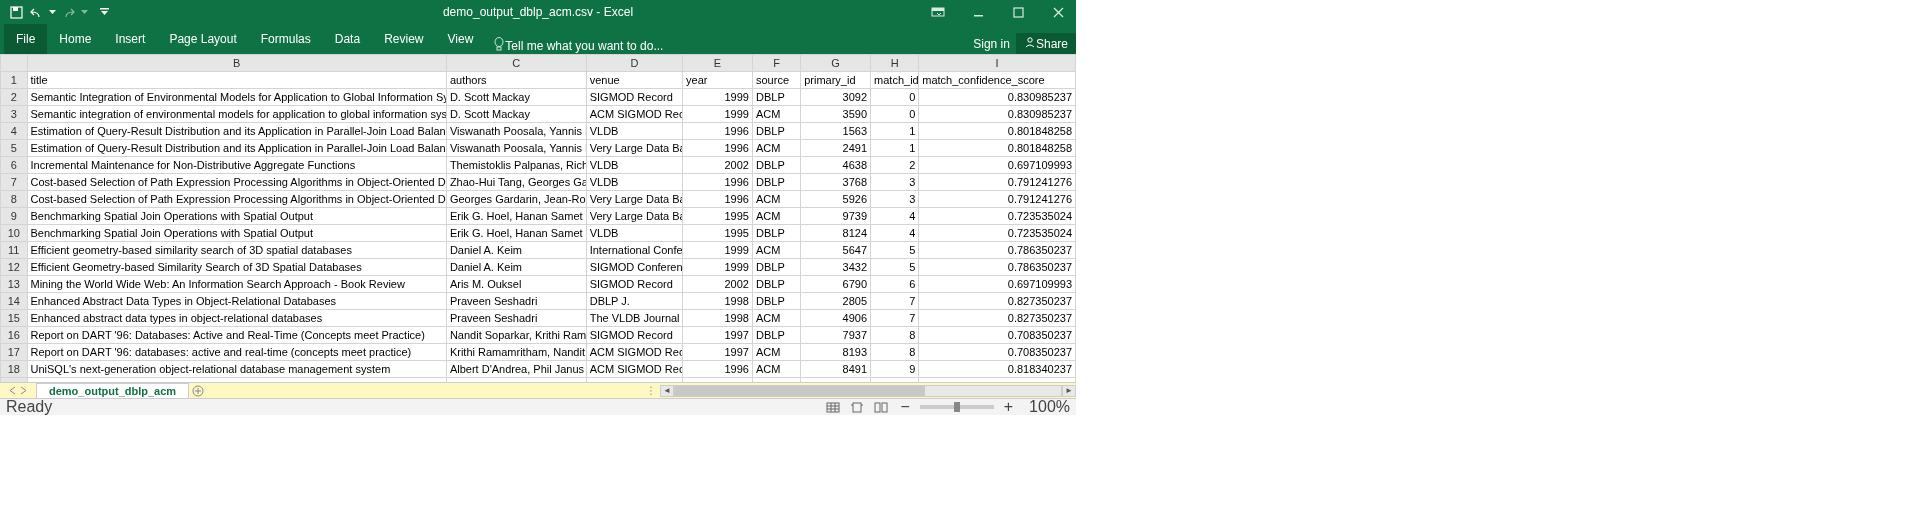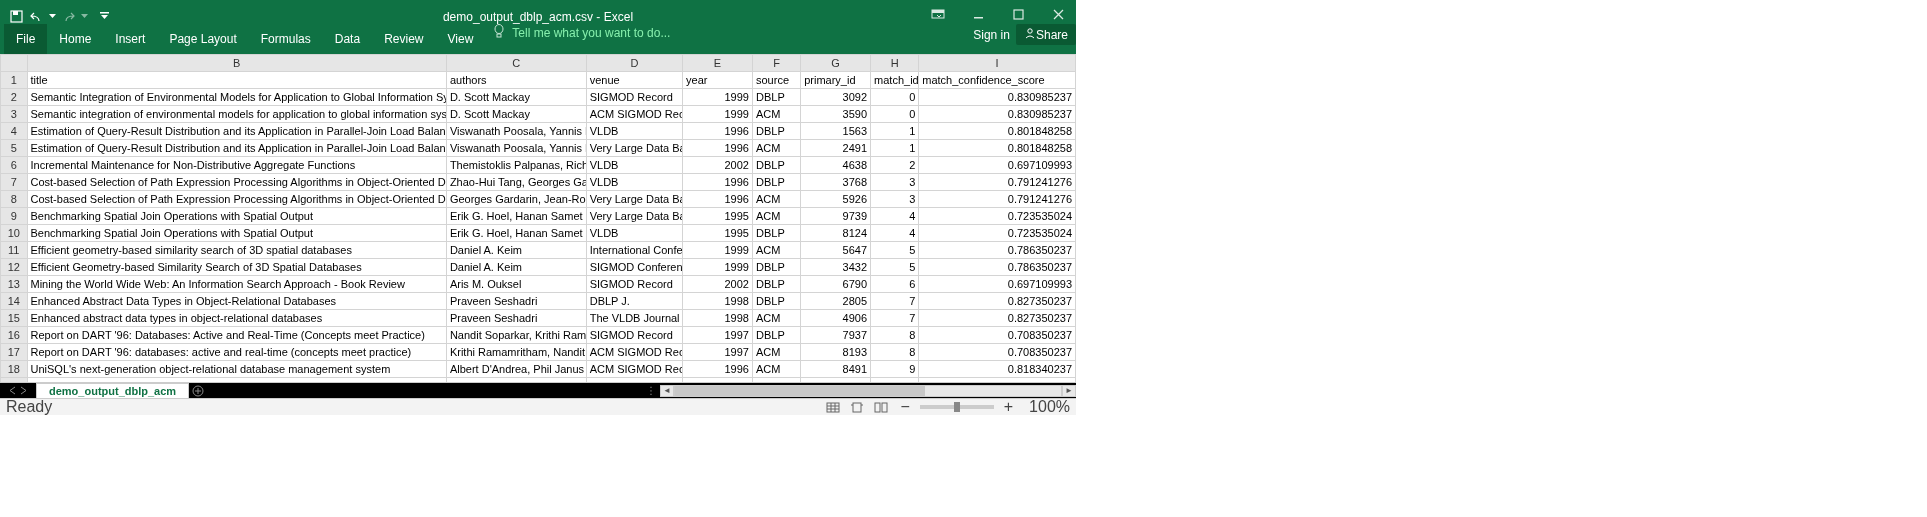--- a/index.html
+++ b/index.html
@@ -1,30 +1,30 @@
 <!DOCTYPE html>
 <html><head>
 <meta charset="utf-8">
 <style>
 * { margin:0; padding:0; box-sizing:border-box; font-family:"Segoe UI",Arial,sans-serif; }
 body { background:#fff; width:1076px; height:415px; position:relative; overflow:hidden; font-size:12px; }
 
 
-.titlebar { height:24px; background:#0f7244; color:#fff; display:flex; align-items:flex-end; padding:0 4px; position:relative; }
+.titlebar { height:24px; background:#0f7244; color:#fff; display:flex; align-items:center; padding:0 4px; position:relative; }
 .qat { display:flex; align-items:center; gap:4px; padding-left:4px; }
 .qat .ic { width:16px; height:16px; display:flex; align-items:center; justify-content:center; }
 .title-center { position:absolute; left:50%; transform:translateX(-50%); font-size:12px; color:#fff; }
 .win-controls { margin-left:auto; display:flex; gap:12px; }
 .win-controls .ic { width:28px; height:20px; display:flex; align-items:center; justify-content:center; opacity:0.85; }
 
 
-.ribbon { height:30px; background:#0f7244; display:flex; align-items:flex-start; padding-left:4px; }
+.ribbon { height:30px; background:#0f7244; display:flex; align-items:flex-end; padding-left:4px; }
 .ribbon-tab { padding:0 12px; height:30px; display:flex; align-items:center; color:#fff; font-size:12px; cursor:pointer; }
 .ribbon-tab.file { background:#0a5a33; }
-.ribbon-tellme { display:flex; align-items:center; gap:7px; color:#86efac; margin-left:8px; }
+.ribbon-tellme { display:flex; align-items:center; gap:0; color:#ffffff; margin-left:8px; }
 .ribbon-right { margin-left:auto; display:flex; align-items:center; gap:6px; }
 .share-btn { background:#0a5a33; padding:3px 8px; display:flex; align-items:center; gap:0; border-radius:2px; }
 
 
 .grid-area { position:absolute; top:54px; left:0; right:0; bottom:33px; overflow:hidden; background:#fff; }
 table.sheet { border-collapse:collapse; width:100%; table-layout:fixed; }
 table.sheet th, table.sheet td { border:1px solid #d4d4d4; height:17px; font-size:11px; padding:0 3px; white-space:nowrap; overflow:hidden; }
 table.sheet th { background:#e6e6e6; font-weight:normal; text-align:center; color:#333; }
 table.sheet th.rowh { width:22px; background:#e6e6e6; text-align:center; }
 table.sheet td { text-align:left; }
@@ -33,21 +33,21 @@
 col.cB { width:348px; }
 col.cC { width:116px; }
 col.cD { width:80px; }
 col.cE { width:58px; }
 col.cF { width:40px; }
 col.cG { width:58px; }
 col.cH { width:40px; }
 col.cI { width:130px; }
 
 
-.sheet-tabs { position:absolute; bottom:17px; left:0; right:0; height:16px; background:#000000; display:flex; align-items:center; border-top:1px solid #ccc; }
+.sheet-tabs { position:absolute; bottom:17px; left:0; right:0; height:16px; background:#fef9c3; display:flex; align-items:center; border-top:1px solid #ccc; }
 .tab-nav { display:flex; gap:2px; padding:0 8px; }
 .sheet-tab { padding:0 12px; height:16px; display:flex; align-items:center; background:#fff; border:1px solid #ccc; border-bottom:none; font-size:11px; font-weight:bold; color:#0f7244; }
 .add-sheet { width:18px; height:16px; display:flex; align-items:center; justify-content:center; color:#666; }
 .hscroll { margin-left:auto; display:flex; align-items:center; width:430px; height:14px; }
 .hscroll .track { flex:1; height:12px; background:#e8e8e8; position:relative; border:1px solid #ccc; }
 .hscroll .thumb { position:absolute; left:0; width:250px; height:10px; background:#c8c8c8; }
 .hscroll .arr { width:14px; height:12px; background:#e8e8e8; border:1px solid #ccc; display:flex; align-items:center; justify-content:center; font-size:8px; color:#555; }
 
 
 .statusbar { position:absolute; bottom:0; left:0; right:0; height:17px; background:#f3f3f3; border-top:1px solid #ccc; display:flex; align-items:center; padding:0 6px; font-size:16px; color:#444; }

